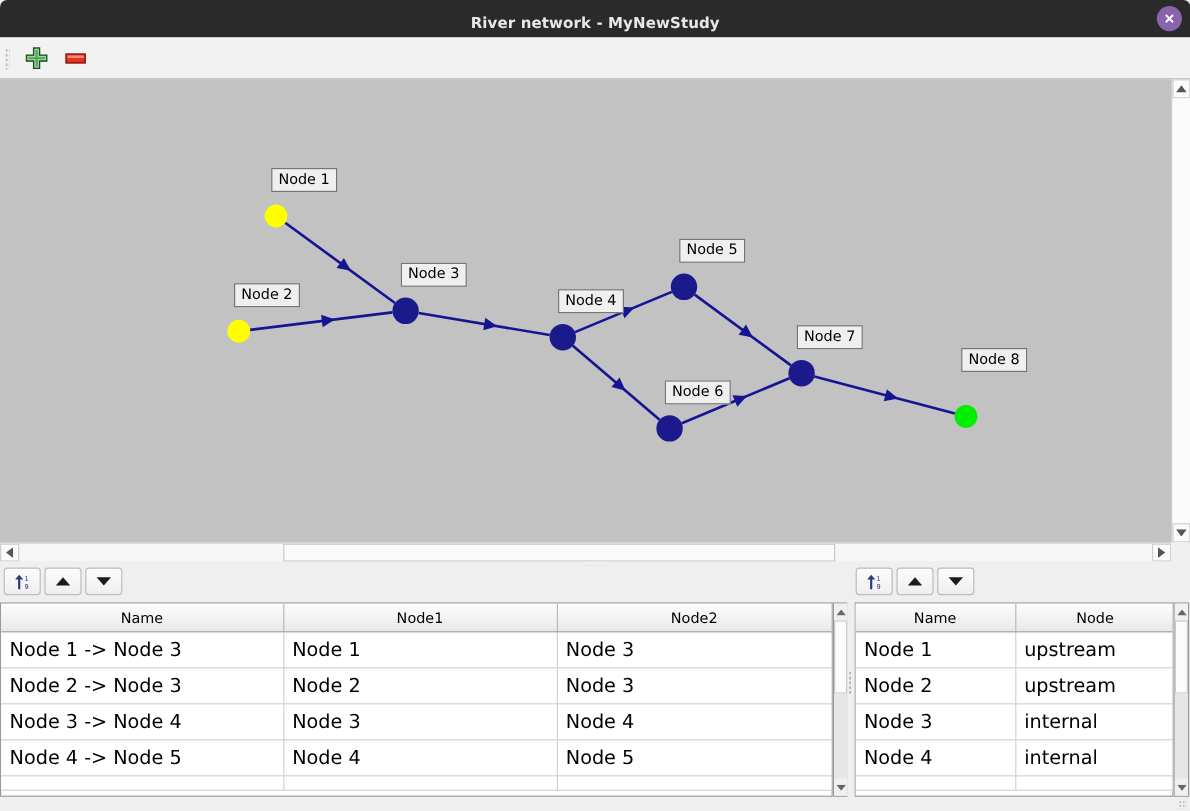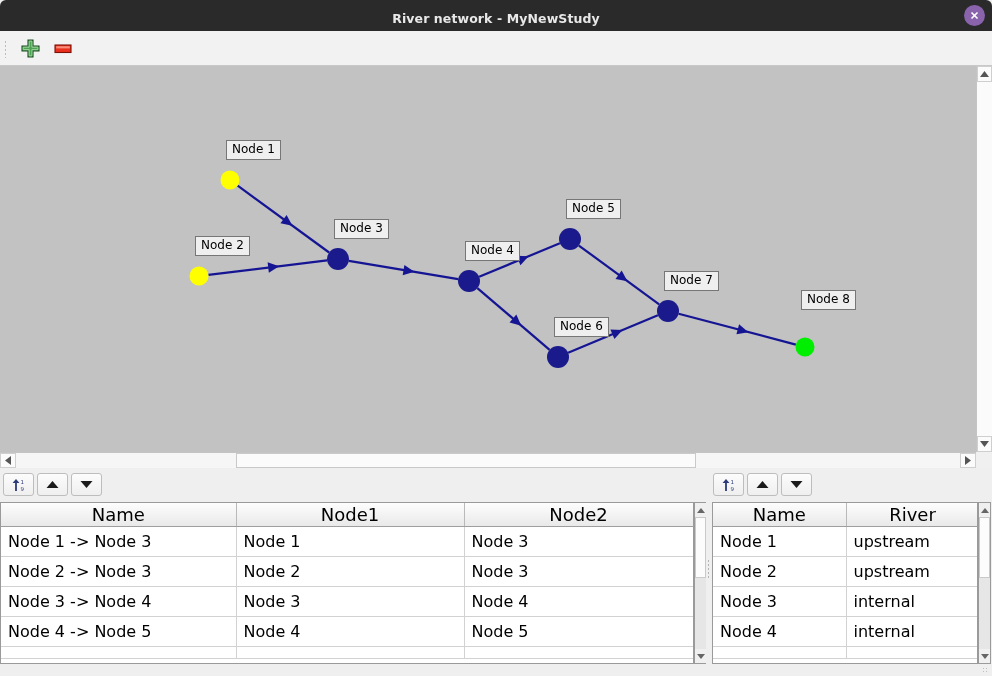--- a/index.html
+++ b/index.html
@@ -207,21 +207,21 @@
   table.grid {
     border-collapse: collapse;
     width: 100%;
     table-layout: fixed;
   }
   table.grid th {
     background: linear-gradient(#fdfdfd, #e9e9e9);
     border-right: 1px solid #b9b9b9;
     border-bottom: 1px solid #9e9e9e;
     font-weight: normal;
-    font-size: 18px;
+    font-size: 12px;
     height: 23px;
     text-align: center;
     color: #000;
     padding: 0;
   }
   table.grid td {
     border-right: 1px solid #d2d2d2;
     border-bottom: 1px solid #d2d2d2;
     height: 29px;
     font-size: 16px;
@@ -469,21 +469,21 @@
 
     <div class="table-wrap" id="nodes-table-wrap" style="left:712px; top:31px; width:266px; height:162px;">
       <table class="grid" id="nodes-table">
         <colgroup>
             <col style="width:133px">
             <col style="width:133px">
           </colgroup>
         <thead>
             <tr id="nodes-head">
               <th>Name</th>
-              <th>River</th>
+              <th>Node</th>
             </tr>
           </thead>
         <tbody id="nodes-body">
             <tr>
               <td>Node 1</td>
               <td>upstream</td>
             </tr>
             <tr>
               <td>Node 2</td>
               <td>upstream</td>

